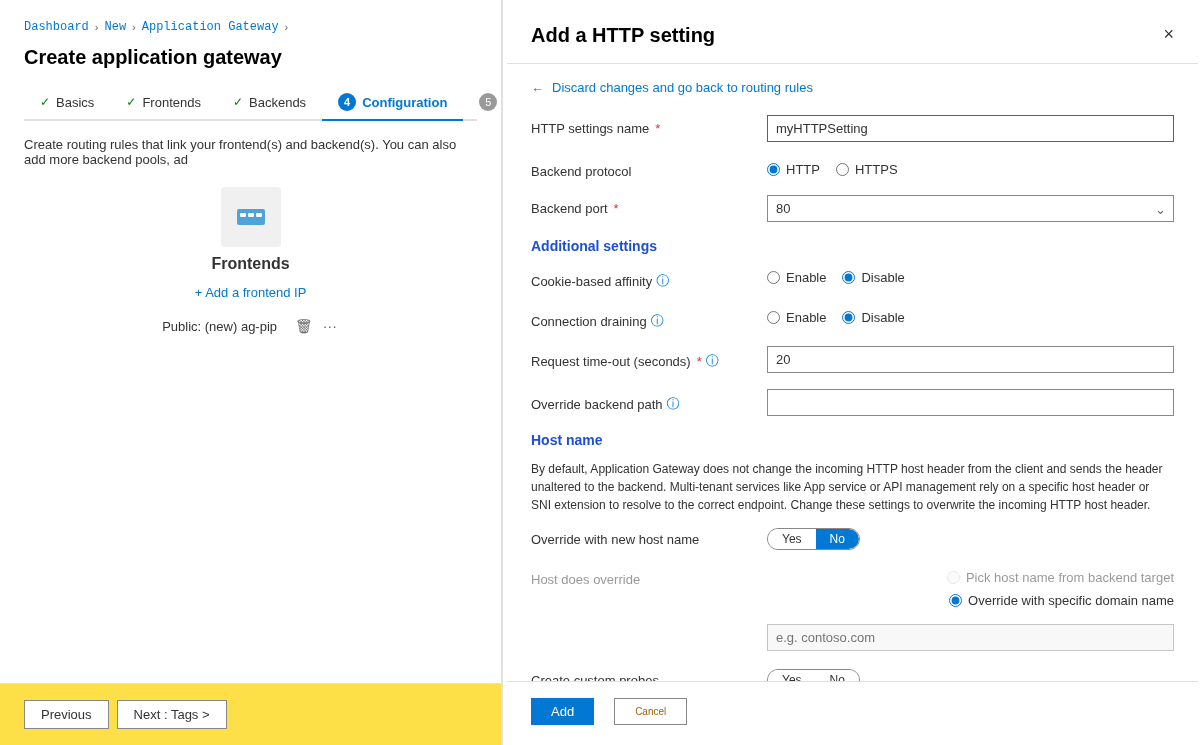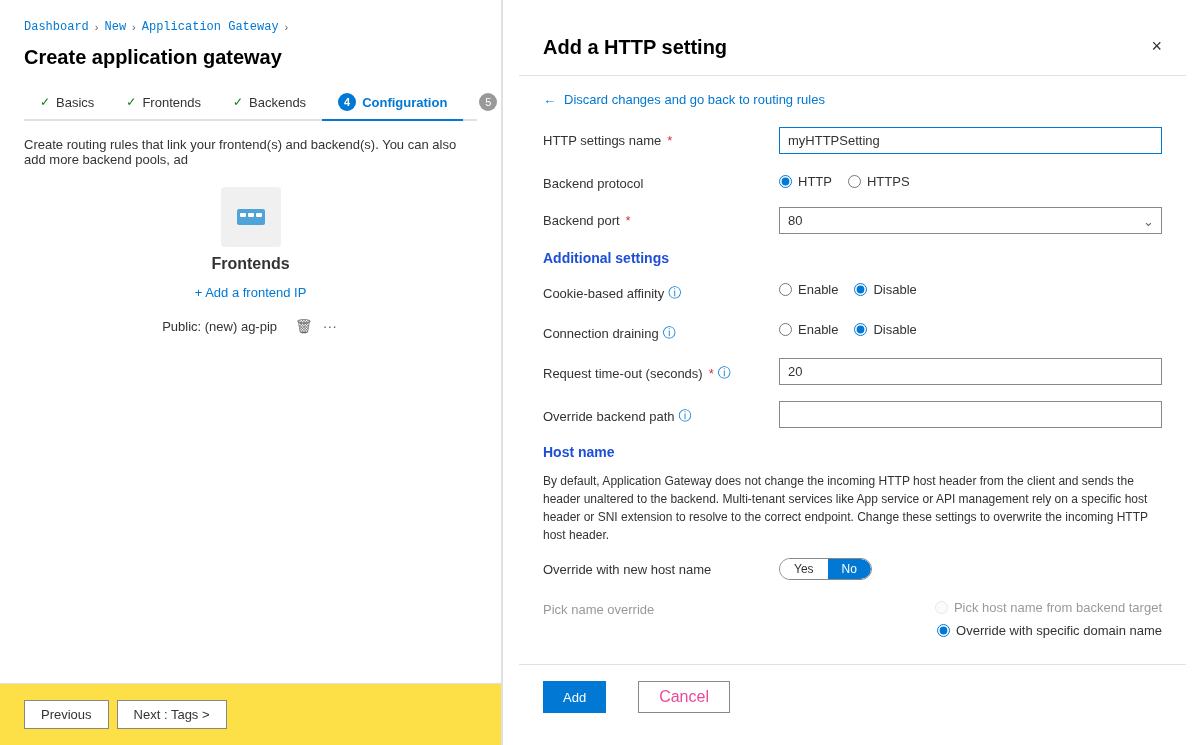--- a/index.html
+++ b/index.html
@@ -41,21 +41,21 @@
     .add-link { color: #0078d4; text-decoration: none; cursor: pointer; font-size: 13px; margin-bottom: 16px; }
     .frontend-item { display: flex; align-items: center; gap: 8px; font-size: 13px; color: #333; justify-content: flex-end; }
     .frontend-item-actions { display: flex; align-items: center; gap: 6px; margin-left: 8px; }
     .icon-btn { background: none; border: none; cursor: pointer; color: #666; padding: 2px; font-size: 14px; }
     
     
     .bottom-bar { position: absolute; bottom: 0; left: 0; right: 0; padding: 16px 24px; border-top: 1px solid #e0e0e0; display: flex; gap: 8px; background: #fde047; }
     .btn-secondary { padding: 6px 16px; border: 1px solid #8a8886; background: #fff; color: #333; cursor: pointer; font-size: 13px; }
     
     
-    .right-panel { width: 700px; background: #fff; border-left: 1px solid #e0e0e0; display: flex; flex-direction: column; padding: 16px; }
+    .right-panel { width: 700px; background: #fff; border-left: 1px solid #e0e0e0; display: flex; flex-direction: column; padding: 4px; }
     
     .drawer-header { display: flex; justify-content: space-between; align-items: flex-start; padding: 20px 24px 16px; border-bottom: 1px solid #e0e0e0; }
     .drawer-title { font-size: 20px; font-weight: 600; color: #000; }
     .close-btn { background: none; border: none; cursor: pointer; font-size: 18px; color: #333; padding: 0; }
     
     .drawer-body { flex: 1; overflow-y: auto; padding: 16px 24px; }
     
     .back-link { color: #0078d4; text-decoration: none; font-size: 13px; display: flex; align-items: center; gap: 4px; margin-bottom: 20px; cursor: pointer; }
     
     
@@ -97,21 +97,21 @@
     .host-name-section { margin-top: 8px; }
     .host-name-desc { font-size: 12px; color: #333; line-height: 1.5; margin-bottom: 12px; max-width: 640px; }
     
     
     .radio-disabled { opacity: 0.5; cursor: not-allowed; }
     
     
     .drawer-footer { padding: 16px 24px; border-top: 1px solid #e0e0e0; display: flex; gap: 20px; }
     
     .btn-add { padding: 6px 20px; background: #0078d4; color: #fff; border: none; cursor: pointer; font-size: 13px; }
-    .btn-cancel { padding: 6px 20px; background: #fff; color: #ec4899; border: 1px solid #8a8886; cursor: pointer; font-size: 16px; margin-left: 12px; }
+    .btn-cancel { padding: 6px 20px; background: #fff; color: #a16207; border: 1px solid #8a8886; cursor: pointer; font-size: 10px; }
   </style>
 </head>
 <body>
 
 <div class="app-container">
 
   <div class="left-panel">
 
     <div class="breadcrumb">
       <a>Dashboard</a>
@@ -307,38 +307,41 @@
             <div class="toggle-switch">
               <button class="toggle-option toggle-option-inactive">Yes</button>
               <button class="toggle-option active-no">No</button>
             </div>
           </div>
         </div>
       </div>
 
       <div class="form-row">
         <div class="form-label" style="color: #999;">
-          <span>Pick name override</span>
+          <span>Host does override</span>
         </div>
         <div class="form-control-area">
           <div class="radio-group" style="flex-direction:column; gap: 8px;">
             <label class="radio-option radio-disabled">
               <input type="radio" name="host_override" disabled="" style="">
               <span>Pick host name from backend target</span>
             </label>
             <label class="radio-option">
               <input type="radio" name="host_override" checked="" style="">
               <span>Override with specific domain name</span>
             </label>
           </div>
         </div>
       </div>
 
       <div class="form-row">
         <div class="form-label"></div>
+        <div class="form-control-area">
+          <input type="text" class="text-input-disabled" placeholder="e.g. contoso.com" style="">
+        </div>
       </div>
 
       <div class="form-row">
         <div class="form-label">
           <span>Create custom probes</span>
         </div>
         <div class="form-control-area">
           <div class="toggle-container">
             <div class="toggle-switch-probe toggle-switch">
               <button class="toggle-option toggle-option-inactive">Yes</button>

